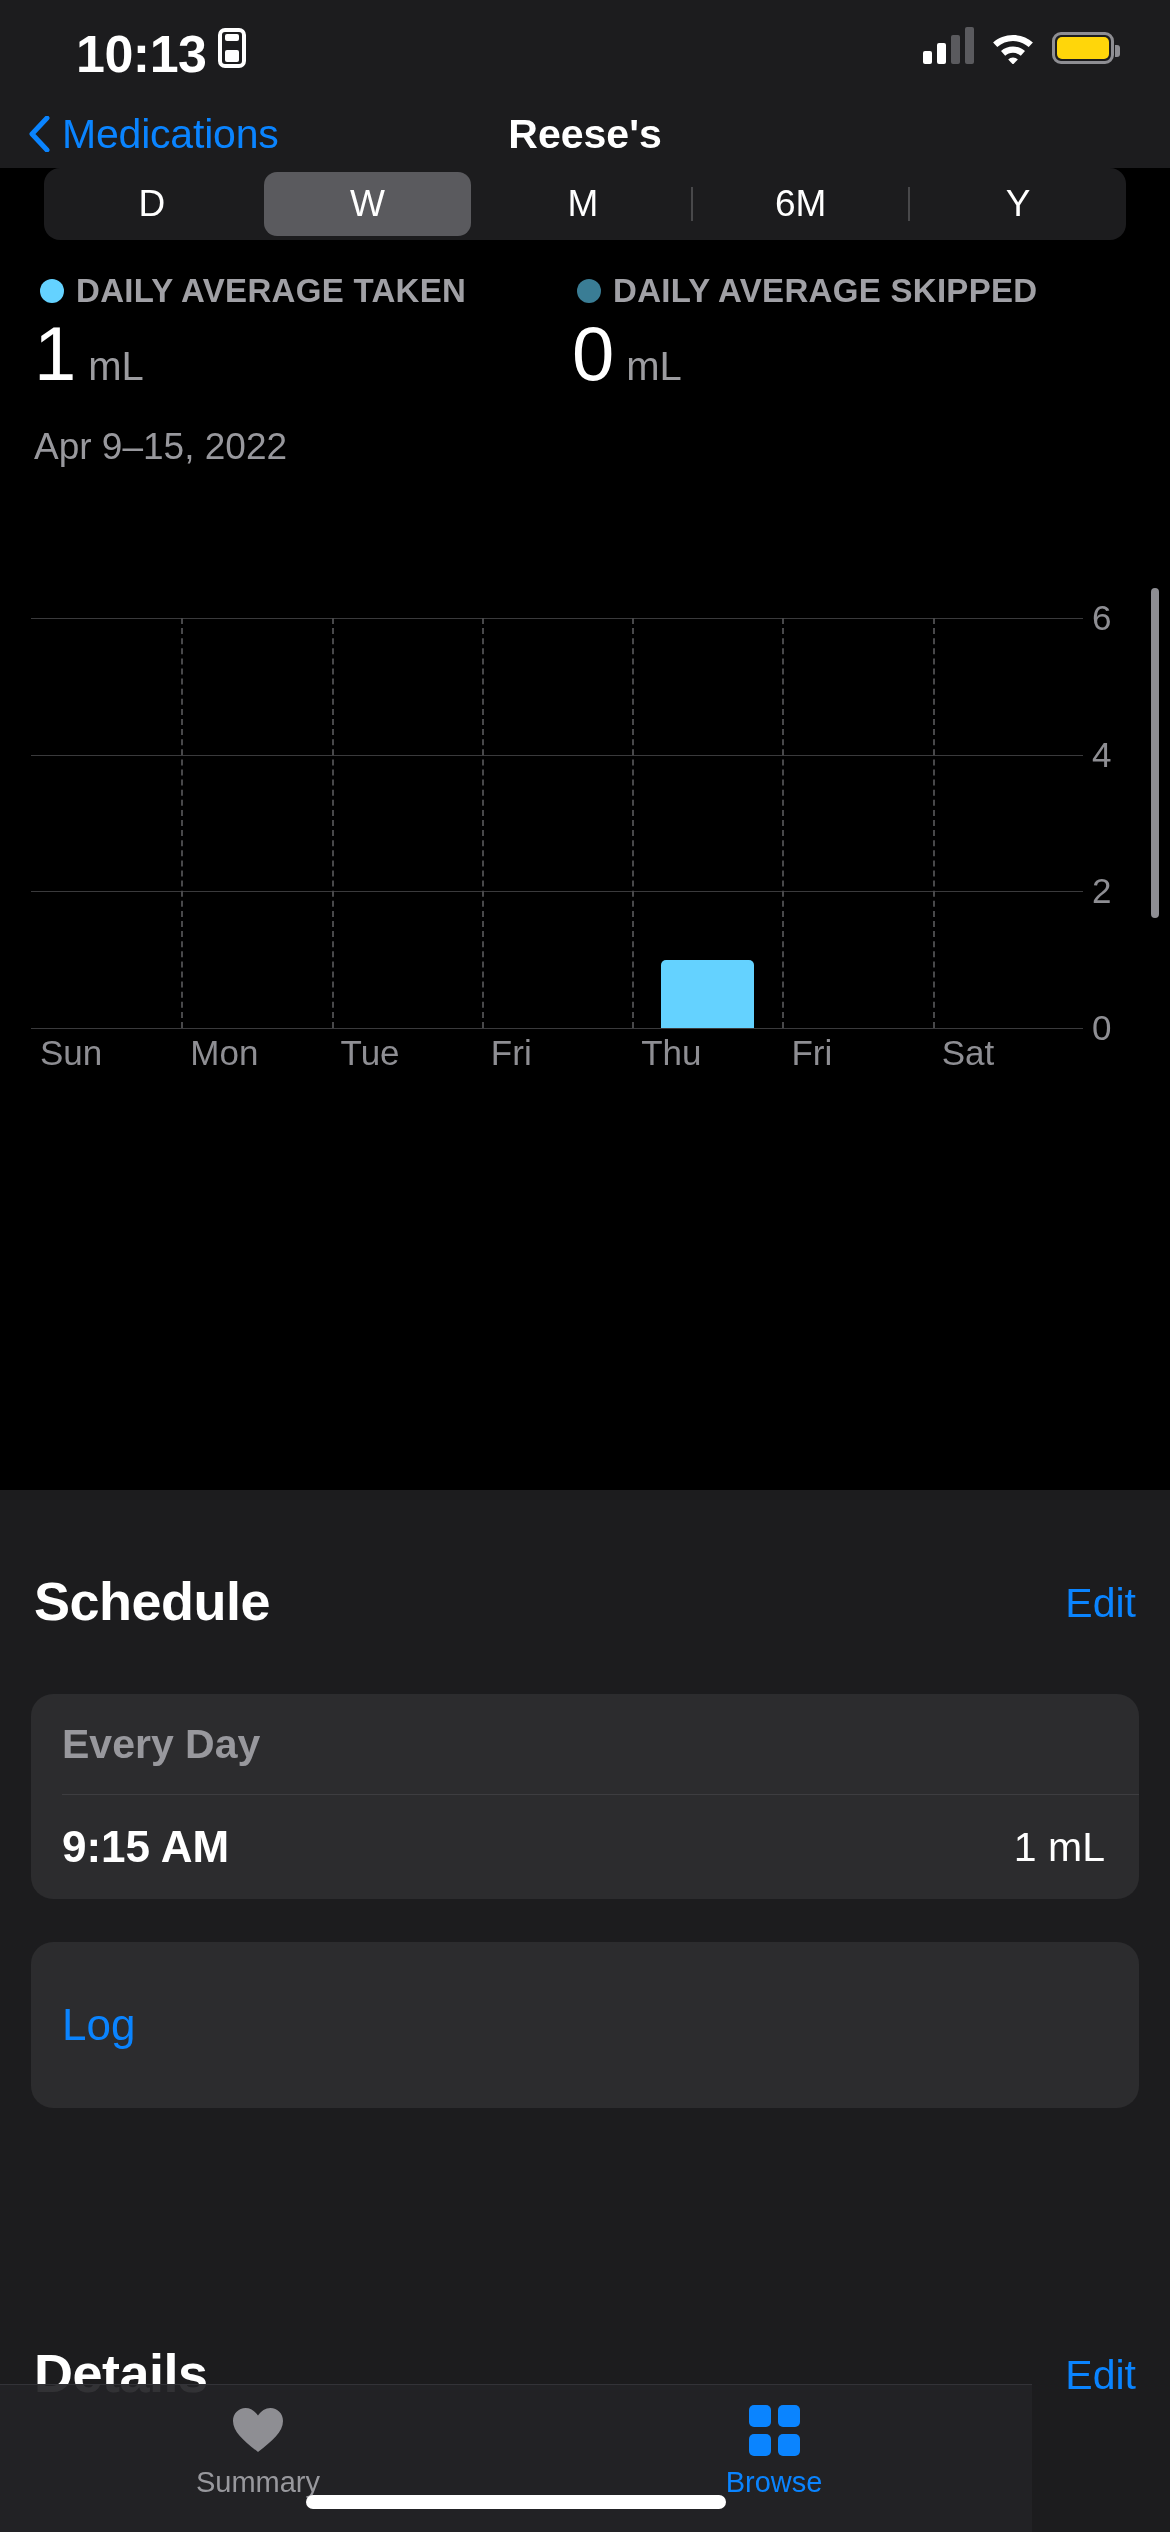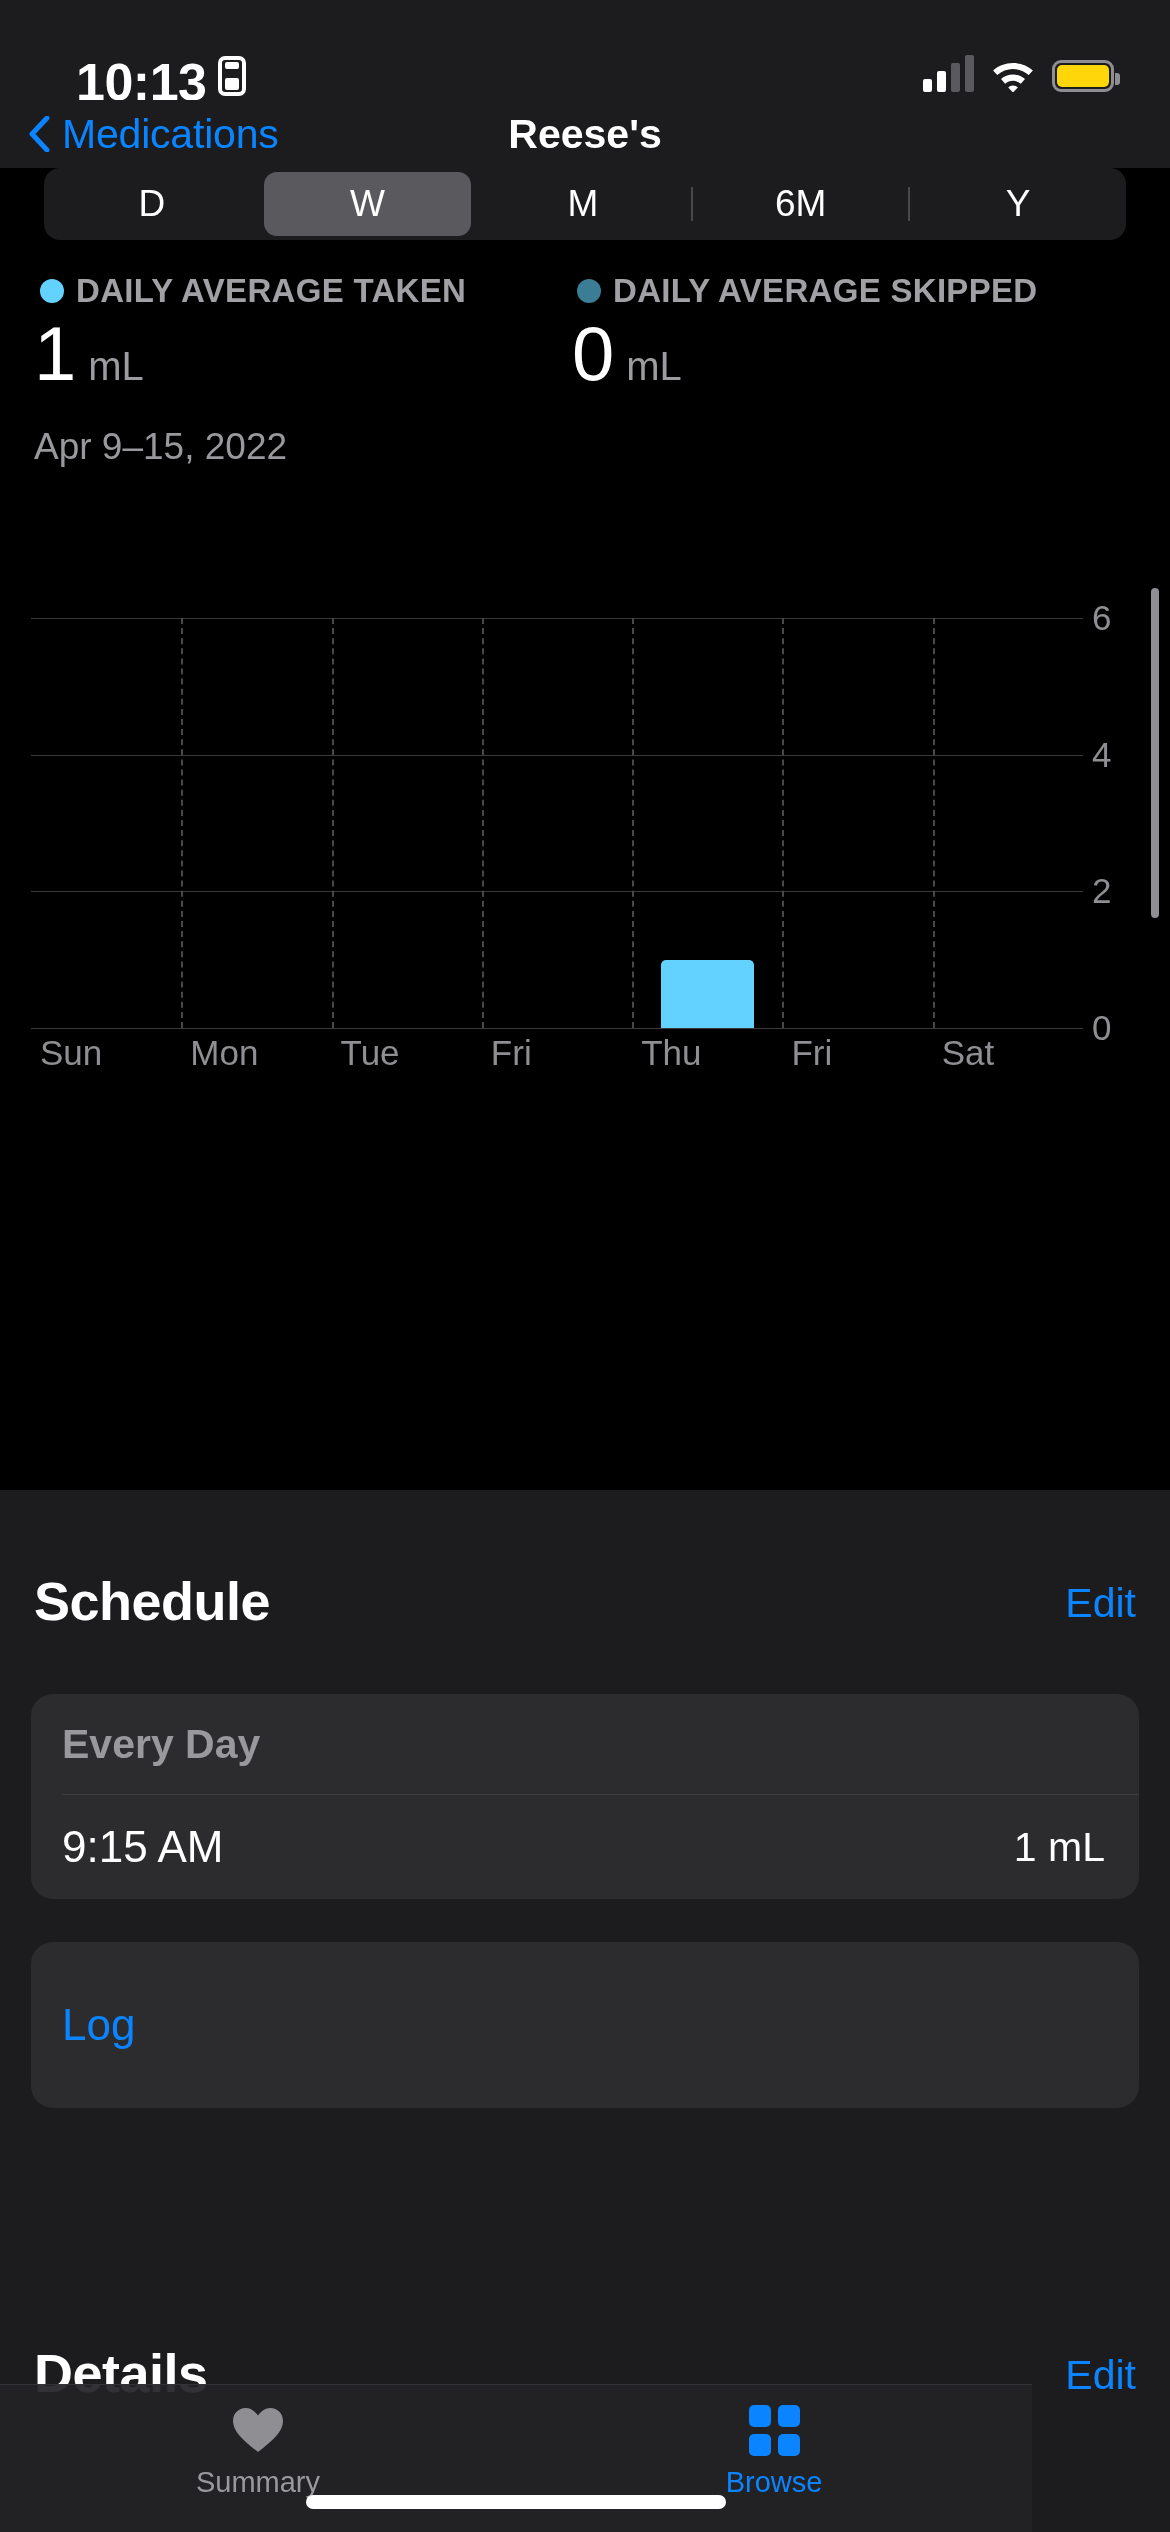--- a/index.html
+++ b/index.html
@@ -8,21 +8,20 @@
     background:#000;
     font-family:"Liberation Sans", sans-serif;
     overflow:hidden;
   }
   .phone { position:relative; width:1170px; height:2532px; background:#1c1c1e; }
 
   
   .statusbar {
     position:absolute; top:0; left:0; width:1170px; height:100px;
     background:#1c1c1e;
-    margin-top:28px;
   }
   .sb-time {
     position:absolute; left:76px; top:24px;
     font-size:52px; font-weight:600; color:#fff; letter-spacing:-0.5px;
   }
   .sb-rec {
     position:absolute; left:218px; top:28px; width:28px; height:40px;
     border:4px solid #fff; border-radius:7px;
   }
   .sb-rec::before {
@@ -166,21 +165,21 @@
   }
   .card-header {
     height:100px; display:flex; align-items:center; padding-left:31px;
     font-size:41px; font-weight:600; color:#98989d;
   }
   .card-divider { height:1px; background:#3d3d40; margin-left:31px; }
   .card-row {
     height:104px; display:flex; align-items:center; justify-content:space-between;
     padding:0 34px 0 31px;
   }
-  .row-left { font-size:44px; font-weight:400; color:#fff; }
+  .row-left { font-size:44px; font-weight:700; color:#fff; }
   .row-right { font-size:41px; color:#fff; }
   .log-card {
     height:166px; display:flex; align-items:center; padding-left:31px;
     font-size:44px; color:#0a84ff; cursor:pointer;
   }
 
   
   .tabbar {
     position:absolute; left:0; bottom:0; width:1032px; height:148px;
     background:rgba(34,34,38,0.93);

